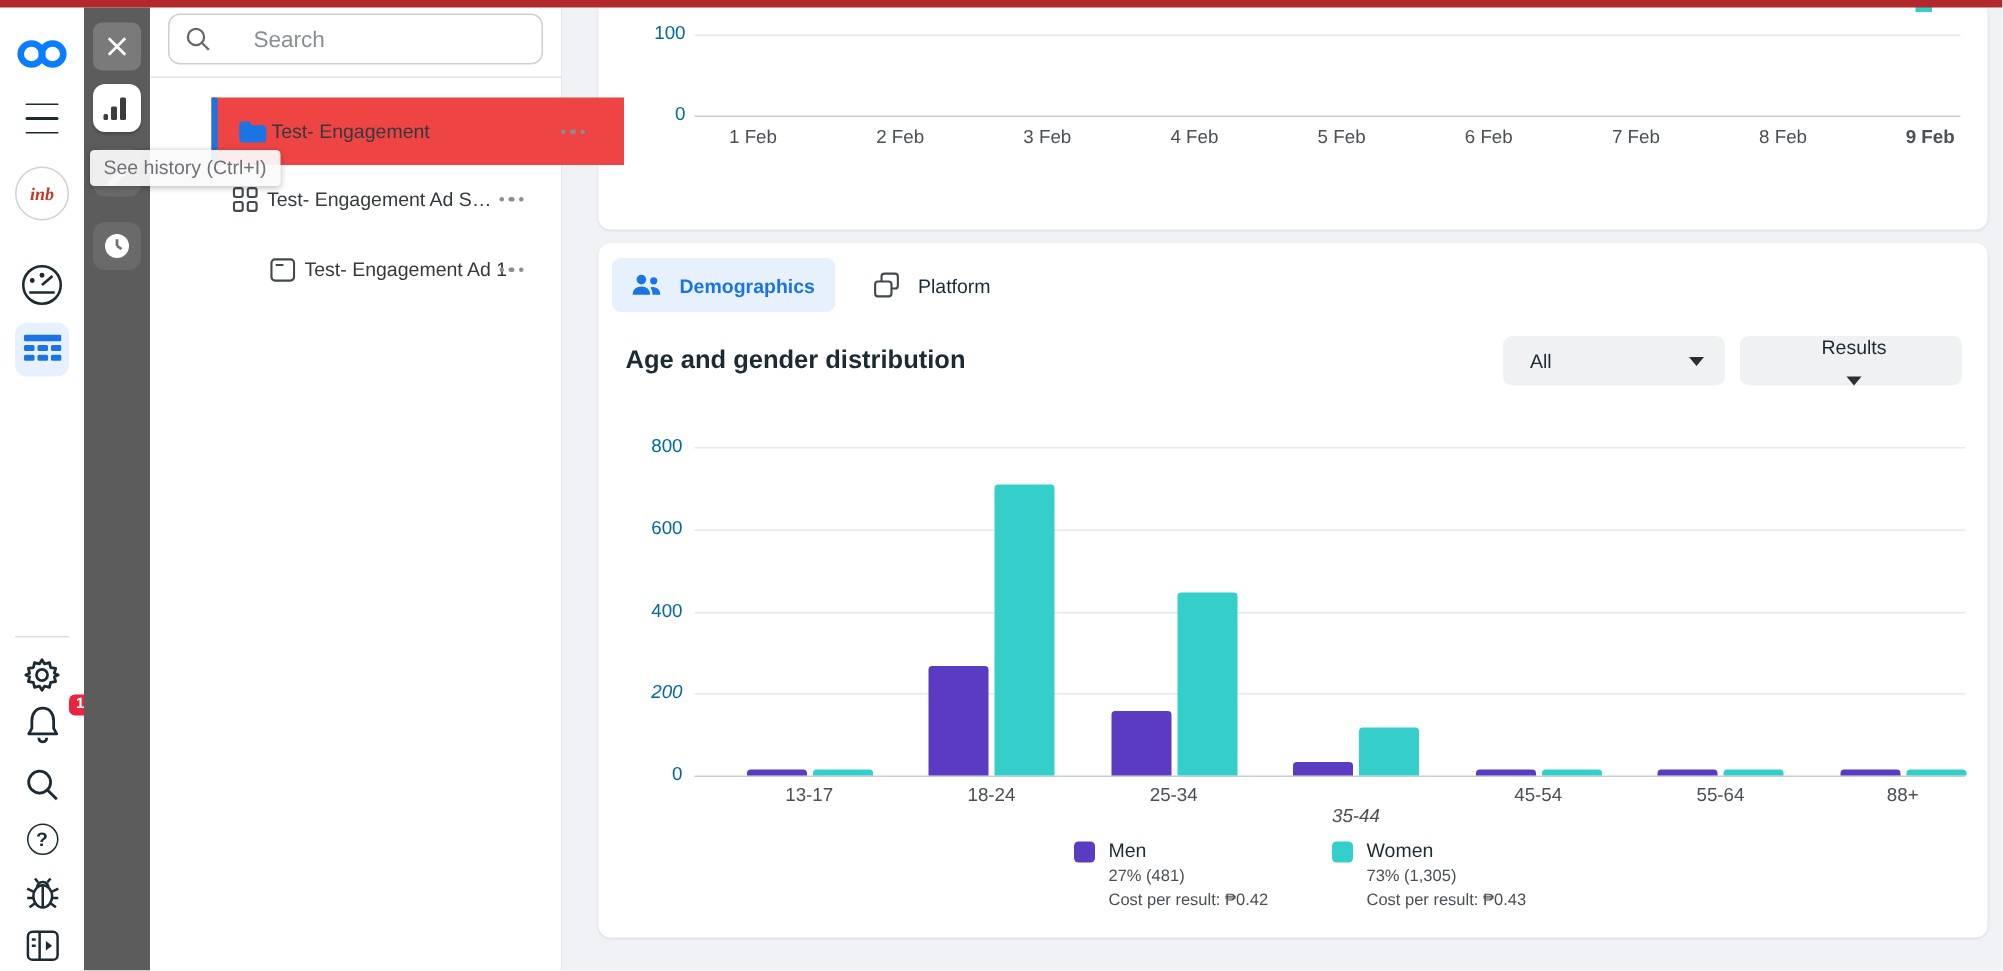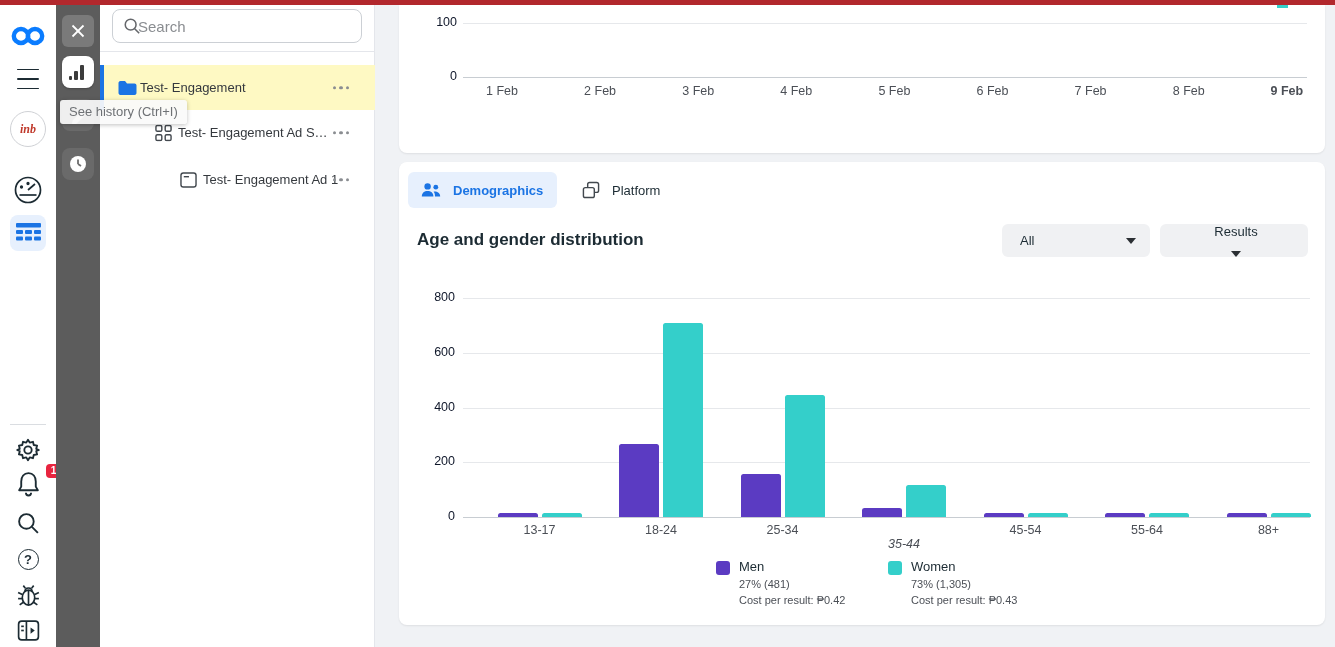--- a/index.html
+++ b/index.html
@@ -26,41 +26,41 @@
   .tb-close { background:#7a7a7a; border-radius:6px; }
   .tb-active { background:#fff; box-shadow:0 1px 2px rgba(0,0,0,.25); }
   .tb-dim { background:#6a6a6a; }
 
   
   #tooltip { left:60px; top:100px; height:24px; padding:0 9px; background:rgba(250,250,250,.93); border-radius:3px; box-shadow:0 1px 4px rgba(0,0,0,.25); font-size:13px; line-height:24px; color:#6e7175; white-space:nowrap; z-index:60; }
 
   
   #panel { left:100px; top:5px; width:275px; height:642px; background:#fff; border-right:1px solid #e4e6eb; z-index:15; }
   #searchwrap { position:absolute; left:12px; top:4px; width:250px; height:34px; }
-  #searchwrap input { width:100%; height:100%; border:1px solid #ccd0d5; border-radius:8px; padding:0 10px 0 25px; font-size:15px; color:#1c2b33; outline:none; font-family:inherit; }
+  #searchwrap input { width:100%; height:100%; border:1px solid #ccd0d5; border-radius:8px; padding:0 10px 0 56px; font-size:15px; color:#1c2b33; outline:none; font-family:inherit; }
   #searchwrap input::placeholder { color:#8a8d91; }
   #searchwrap svg { position:absolute; left:11px; top:8px; }
   .panel-divider { position:absolute; left:0; top:46px; width:275px; height:1px; background:#e4e6eb; }
   .tree-row { position:absolute; left:0; width:275px; height:45px; cursor:pointer; }
-  .tree-row.selected { background:#fef9c3; }
+  .tree-row.selected { background:#ef4444;margin-left:41px; }
   .sel-bar { position:absolute; left:0; top:0; width:4px; height:45px; background:#1b74e4; }
   .tree-ic { position:absolute; top:50%; transform:translateY(-50%); display:flex; }
   .tree-label { position:absolute; top:0; height:45px; line-height:45px; font-size:13px; color:#35393e; white-space:nowrap; overflow:hidden; max-width:150px; text-overflow:ellipsis; }
   .dots { position:absolute; right:22px; top:50%; transform:translateY(-50%); display:flex; gap:3px; cursor:pointer; padding:4px; }
   .dots i { width:3.5px; height:3.5px; border-radius:50%; background:#8a8d91; }
 
   
   #content { left:375px; top:5px; width:960px; height:642px; background:#f0f2f5; }
   .card { position:absolute; background:#fff; border-radius:8px; box-shadow:0 1px 2px rgba(0,0,0,.08); }
   #card-results { left:24px; top:0; width:926px; height:148px; border-top-left-radius:0; border-top-right-radius:0; }
   #card-breakdown { left:24px; top:157px; width:926px; height:463px; }
 
   .gridline { position:absolute; height:1px; background:#e6e8eb; }
   .axisline { position:absolute; height:1px; background:#c8cdd2; }
-  .ytick { position:absolute; width:42px; text-align:right; font-size:12.5px; color:#0f172a; }
+  .ytick { position:absolute; width:42px; text-align:right; font-size:12.5px; color:#0369a1; }
   .xtick { position:absolute; width:80px; text-align:center; font-size:12.5px; color:#4b4f56; }
   .bar { position:absolute; width:40px; border-radius:2.5px 2.5px 0 0; }
   #teal-dash { position:absolute; left:878px; top:-1px; width:11px; height:4px; background:#34cfca; }
 
   
   .tab-pill { position:absolute; left:9px; top:10px; width:149px; height:36px; background:#e7f0fd; border-radius:6px; display:flex; align-items:center; gap:12px; padding-left:13px; cursor:pointer; }
   .tab-pill .tab-label { color:#1b74e4; font-weight:bold; font-size:13px; }
   .tab-plain { position:absolute; left:171px; top:10px; height:36px; display:flex; align-items:center; gap:12px; padding:0 12px; cursor:pointer; }
   .tab-plain .tab-label { color:#1c2b33; font-size:13px; }
 
@@ -309,21 +309,21 @@
     </div>
     <div class="dropdown" style="left:761px;flex-direction:column;">
       <span>Results</span>
       <span class="caret"></span>
     </div>
 
     <div id="age-gender-chart" style="position:absolute;inset:0;">
         <div class="axisline" style="left: 64px; width: 847px; top: 355px;"></div>
         <div class="ytick" style="left: 14px; top: 347px;">0</div>
         <div class="gridline" style="left: 64px; width: 847px; top: 300.25px;"></div>
-        <div class="ytick" style="left: 14px; top: 292.25px;">200</div>
+        <div class="ytick" style="left: 14px; top: 292.25px; font-style: italic;">200</div>
         <div class="gridline" style="left: 64px; width: 847px; top: 245.5px;"></div>
         <div class="ytick" style="left: 14px; top: 237.5px;">400</div>
         <div class="gridline" style="left: 64px; width: 847px; top: 190.75px;"></div>
         <div class="ytick" style="left: 14px; top: 182.75px;">600</div>
         <div class="gridline" style="left: 64px; width: 847px; top: 136px;"></div>
         <div class="ytick" style="left: 14px; top: 128px;">800</div>
         <div class="xtick" style="left: 100.5px; top: 361px;">13-17</div>
         <div class="bar" style="left: 98.5px; top: 351.168px; height: 3.8325px; background: rgb(91, 59, 194);"></div>
         <div class="bar" style="left: 142.5px; top: 351.168px; height: 3.8325px; background: rgb(52, 207, 202);"></div>
         <div class="xtick" style="left: 222px; top: 361px;">18-24</div>

